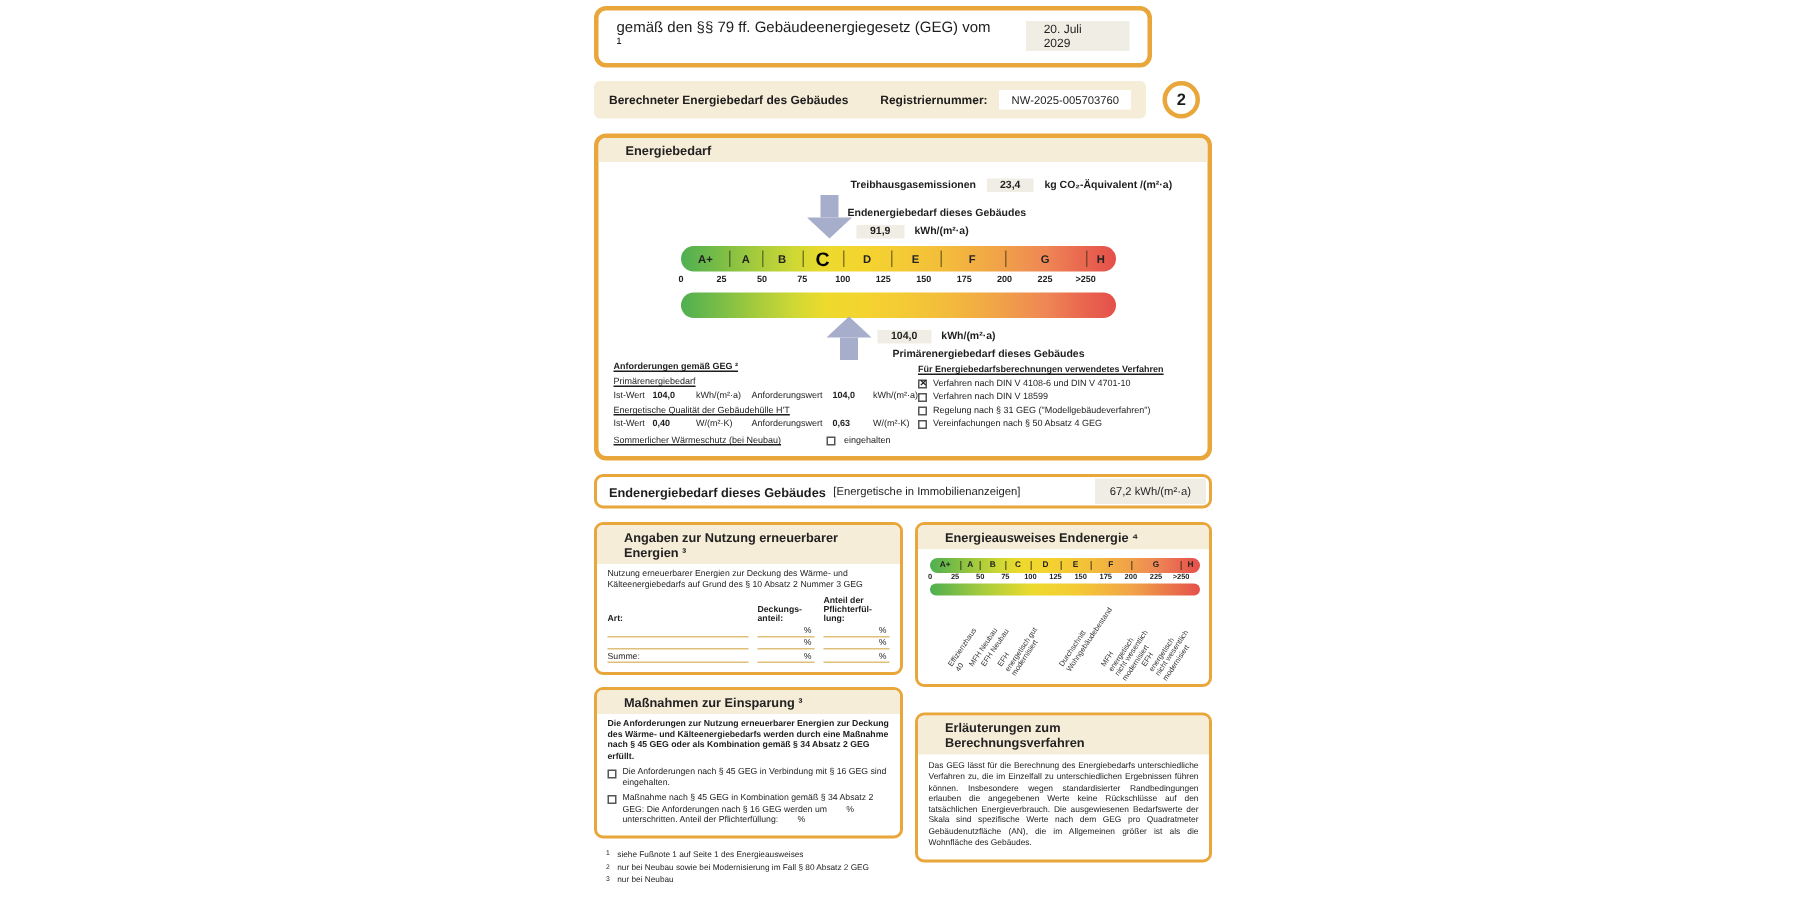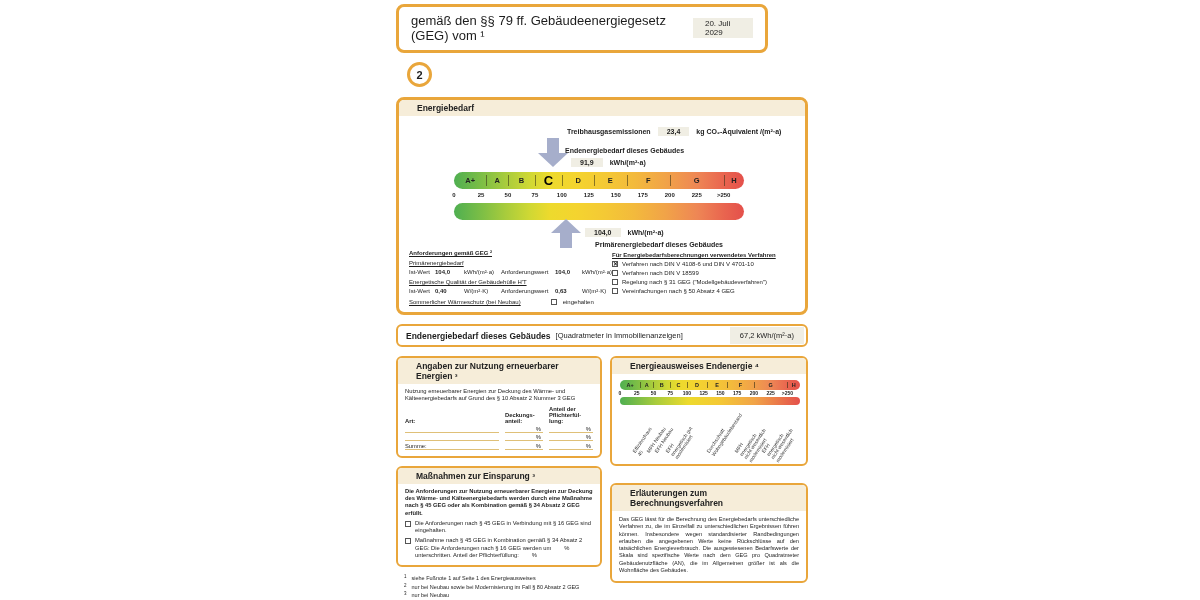--- a/index.html
+++ b/index.html
@@ -17,21 +17,21 @@
   .pre { white-space:pre-line; }
   .cb { display:inline-block; width:6px; height:6px; border:1px solid #555; background:#fff;
         font-size:6px; line-height:5px; text-align:center; font-weight:bold; color:#222; flex:0 0 auto; }
 
   
   .title-box { width:372px; padding:5px 12px 7px 12px; }
   .title-row { display:flex; align-items:flex-end; }
   .main-title { font-size:27px; font-weight:bold; letter-spacing:-0.5px; color:#111; }
   .for-label { font-size:10px; font-weight:bold; margin:0 0 5px 16px; }
   .sub-row { display:flex; align-items:center; margin-top:1px; }
-  .law-line { font-size:13px; }
+  .law-line { font-size:10px; }
   .date-box { font-size:8px; background:#F0EEE4; padding:1px 12px; margin-left:18px; font-weight:normal; }
 
   .reg-row { display:flex; align-items:center; margin-top:9px; }
   .reg-bar { width:368px; height:25px; background:#F6EDD9; border-radius:4px; display:flex;
              align-items:center; padding:0 10px; }
   .reg-left { font-size:8px; font-weight:bold; }
   .reg-label { font-size:8px; font-weight:bold; margin-left:auto; }
   .reg-value { font-size:7.5px; background:#fff; padding:2px 8px; margin-left:8px; }
   .page-circle { width:25px; height:25px; border:3px solid #E9A63B; border-radius:50%; margin-left:11px;
                  display:flex; align-items:center; justify-content:center; font-size:11px; font-weight:bold; }
@@ -137,20 +137,25 @@
   <div class="doc">
 
     <div class="gold-box title-box">
       <div class="sub-row">
         <span class="law-line">gemäß den §§ 79 ff. Gebäudeenergiegesetz (GEG) vom ¹</span>
         <span class="date-box">20. Juli 2029</span>
       </div>
     </div>
 
     <div class="reg-row">
+      <div class="reg-bar">
+        <span class="reg-left">Berechneter Energiebedarf des Gebäudes</span>
+        <span class="reg-label">Registriernummer:</span>
+        <span class="reg-value">NW-2025-005703760</span>
+      </div>
       <div class="page-circle">2</div>
     </div>
 
     <div class="gold-box eb-box">
       <div class="sect-head">Energiebedarf</div>
 
       <div class="ghg-row">
         <span class="lbl">Treibhausgasemissionen</span>
         <span class="value-box">23,4</span>
         <span class="unit">kg CO₂-Äquivalent /(m²·a)</span>
@@ -258,21 +263,21 @@
         </div>
         <div class="m-item">
           <span class="cb"></span>
           <span>Vereinfachungen nach § 50 Absatz 4 GEG</span>
         </div>
       </div>
     </div>
 
     <div class="gold-box-thin end-band">
       <span class="b">Endenergiebedarf dieses Gebäudes</span>
-      <span class="br">[Quadratmeter in Immobilienanzeigen]</span>
+      <span class="br">[Energetische in Immobilienanzeigen]</span>
       <span class="val">67,2 kWh/(m²·a)</span>
     </div>
 
     <div class="cols">
 
       <div class="col-l">
 
         <div class="gold-box-thin">
           <div class="sect-head">Angaben zur Nutzung erneuerbarer Energien ³</div>
           <div class="body-pad">

